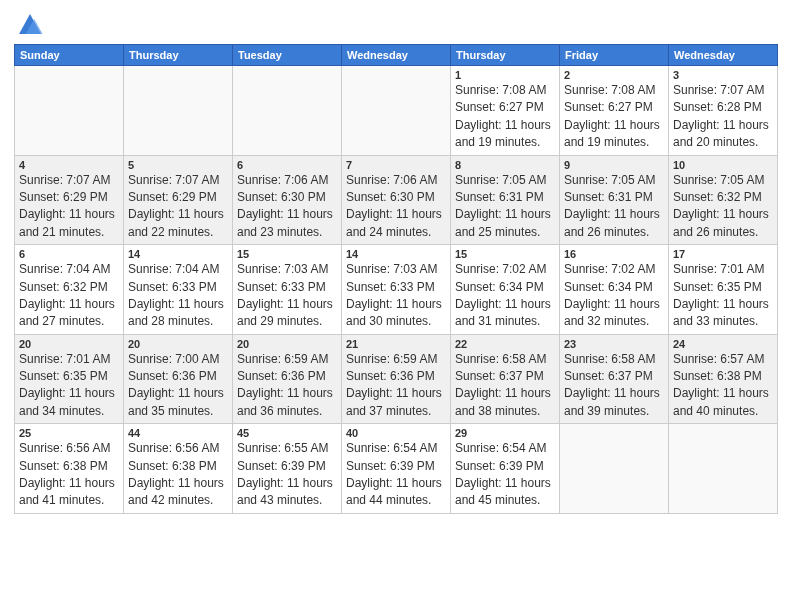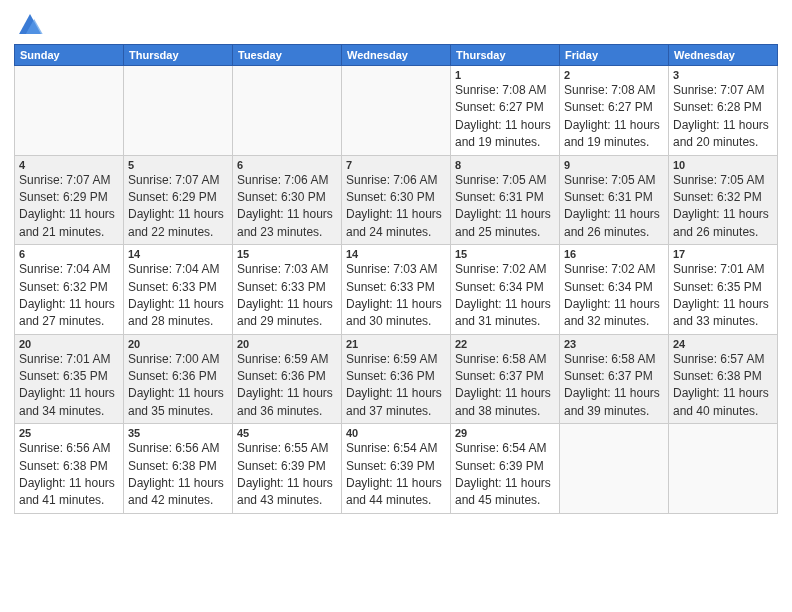--- a/index.html
+++ b/index.html
@@ -239,21 +239,21 @@
             <span class="day-number">24</span>
             <div class="day-info">Sunrise: 6:57 AM<br>Sunset: 6:38 PM<br>Daylight: 11 hours<br>and 40 minutes.</div>
           </td>
         </tr>
         <tr>
           <td>
             <span class="day-number">25</span>
             <div class="day-info">Sunrise: 6:56 AM<br>Sunset: 6:38 PM<br>Daylight: 11 hours<br>and 41 minutes.</div>
           </td>
           <td>
-            <span class="day-number">35</span>
+            <span class="day-number">44</span>
             <div class="day-info">Sunrise: 6:56 AM<br>Sunset: 6:38 PM<br>Daylight: 11 hours<br>and 42 minutes.</div>
           </td>
           <td>
             <span class="day-number">45</span>
             <div class="day-info">Sunrise: 6:55 AM<br>Sunset: 6:39 PM<br>Daylight: 11 hours<br>and 43 minutes.</div>
           </td>
           <td>
             <span class="day-number">40</span>
             <div class="day-info">Sunrise: 6:54 AM<br>Sunset: 6:39 PM<br>Daylight: 11 hours<br>and 44 minutes.</div>
           </td>

